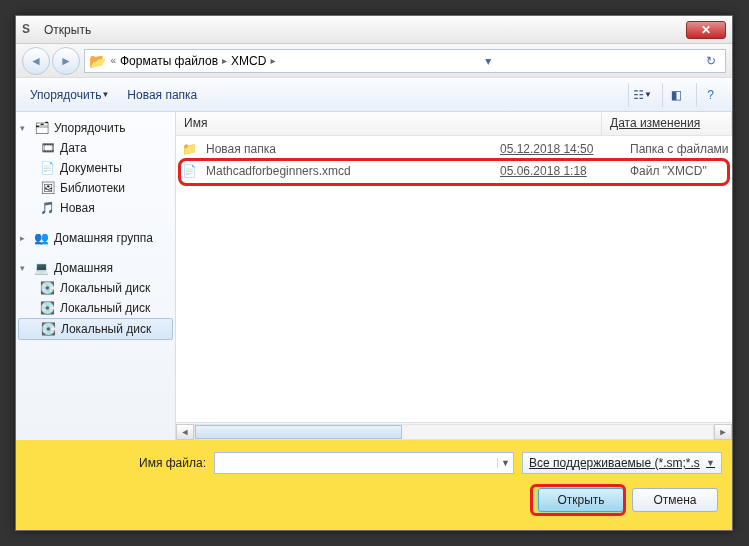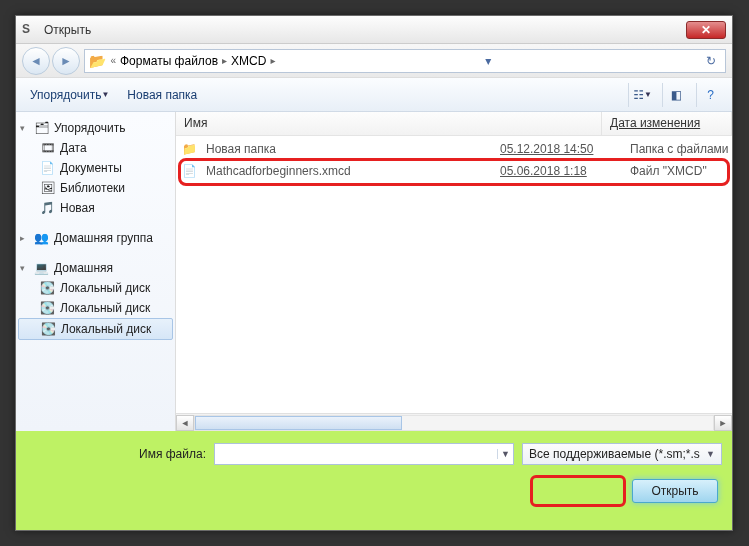--- a/index.html
+++ b/index.html
@@ -39,26 +39,26 @@
 .c-type { width: 110px; }
 .file-list { flex: 1; position: relative; padding-top: 2px;}
 .file-row { height: 22px; display: flex; align-items: center; }
 .file-row .cell { padding: 0 8px; color: #555; white-space: nowrap; overflow: hidden; }
 .file-row .ic { width: 16px; text-align: center; margin-left: 6px; color:#dcb36a;}
 .highlight-red { position: absolute; border: 3px solid #e62020; border-radius: 8px; pointer-events: none; }
 .scrollbar-h { height: 18px; border-top: 1px solid #e0e0e0; background: #f2f2f2; display:flex; align-items:center;}
 .scrollbar-h .arrow { width: 18px; height: 16px; background: linear-gradient(#fff,#e4e4e4); border:1px solid #ccc; display:flex;align-items:center;justify-content:center; font-size:9px; color:#666;}
 .scrollbar-h .track { flex:1; height:16px; background:#f4f4f4; border:1px solid #e4e4e4; position:relative;}
 .scrollbar-h .thumb { position:absolute; left:0; top:0; width:40%; height:100%; background: linear-gradient(#eaf2fb,#cfe0f2); border:1px solid #a8c5e6;}
-.footer { padding: 12px 10px 27px; background: #bef264; }
+.footer { padding: 12px 10px 18px; background: #fde047; }
 .filename-row { display: flex; align-items: center; gap: 8px; margin-bottom: 14px; }
 .filename-row .lbl { width: 180px; text-align: right; color:#222;}
 .filename-row .input { flex: 1; height: 22px; background: #fff; border: 1px solid #adc2da; display:flex; align-items:center;}
 .filename-row .input .dd { width:16px; border-left:1px solid #cdd8e6; text-align:center; font-size:9px; color:#556;}
-.filter { width: 200px; height: 22px; background: linear-gradient(#fcfcfc,#eef2f7); border: 1px solid #adc2da; display: flex; align-items: center; padding: 0 6px; justify-content: space-between; color:#222;}
+.filter { width: 200px; height: 22px; background: linear-gradient(#fcfcfc,#eef2f7); border: 1px solid #adc2da; display: flex; align-items: center; padding: 0 6px; justify-content: space-between; color:#222;text-decoration:underline;}
 .filter .dd { font-size:9px; color:#556;}
 .btn-row { display: flex; justify-content: flex-end; gap: 8px; padding-right:4px; position:relative;}
 .btn { width: 86px; height: 24px; border: 1px solid #9db6d4; background: linear-gradient(#fefefe,#e6edf5); border-radius: 3px; display: flex; align-items: center; justify-content: center; color: #222; }
 .btn.primary { background: linear-gradient(#d7f0fb,#9fd5ef); border-color:#4aa8cd; box-shadow: 0 0 6px #7ec7e6; }
 .btn-highlight { position:absolute; border:3px solid #e62020; border-radius:6px; pointer-events:none;}
 </style>
 </head>
 <body>
 
 <div class="dialog">
@@ -196,16 +196,17 @@
           <span style="flex:1"></span>
           <span class="dd">▼</span>
         </div>
       <div class="filter">
           <span>Все поддерживаемые (*.sm;*.s</span>
           <span class="dd">▼</span>
         </div>
     </div>
     <div class="btn-row">
       <div class="btn primary">Открыть</div>
+      <div class="btn">Отмена</div>
       <div class="btn-highlight" style="right:96px; top:-4px; width:96px; height:32px;"></div>
     </div>
   </div>
 </div>
 
 </body></html>

